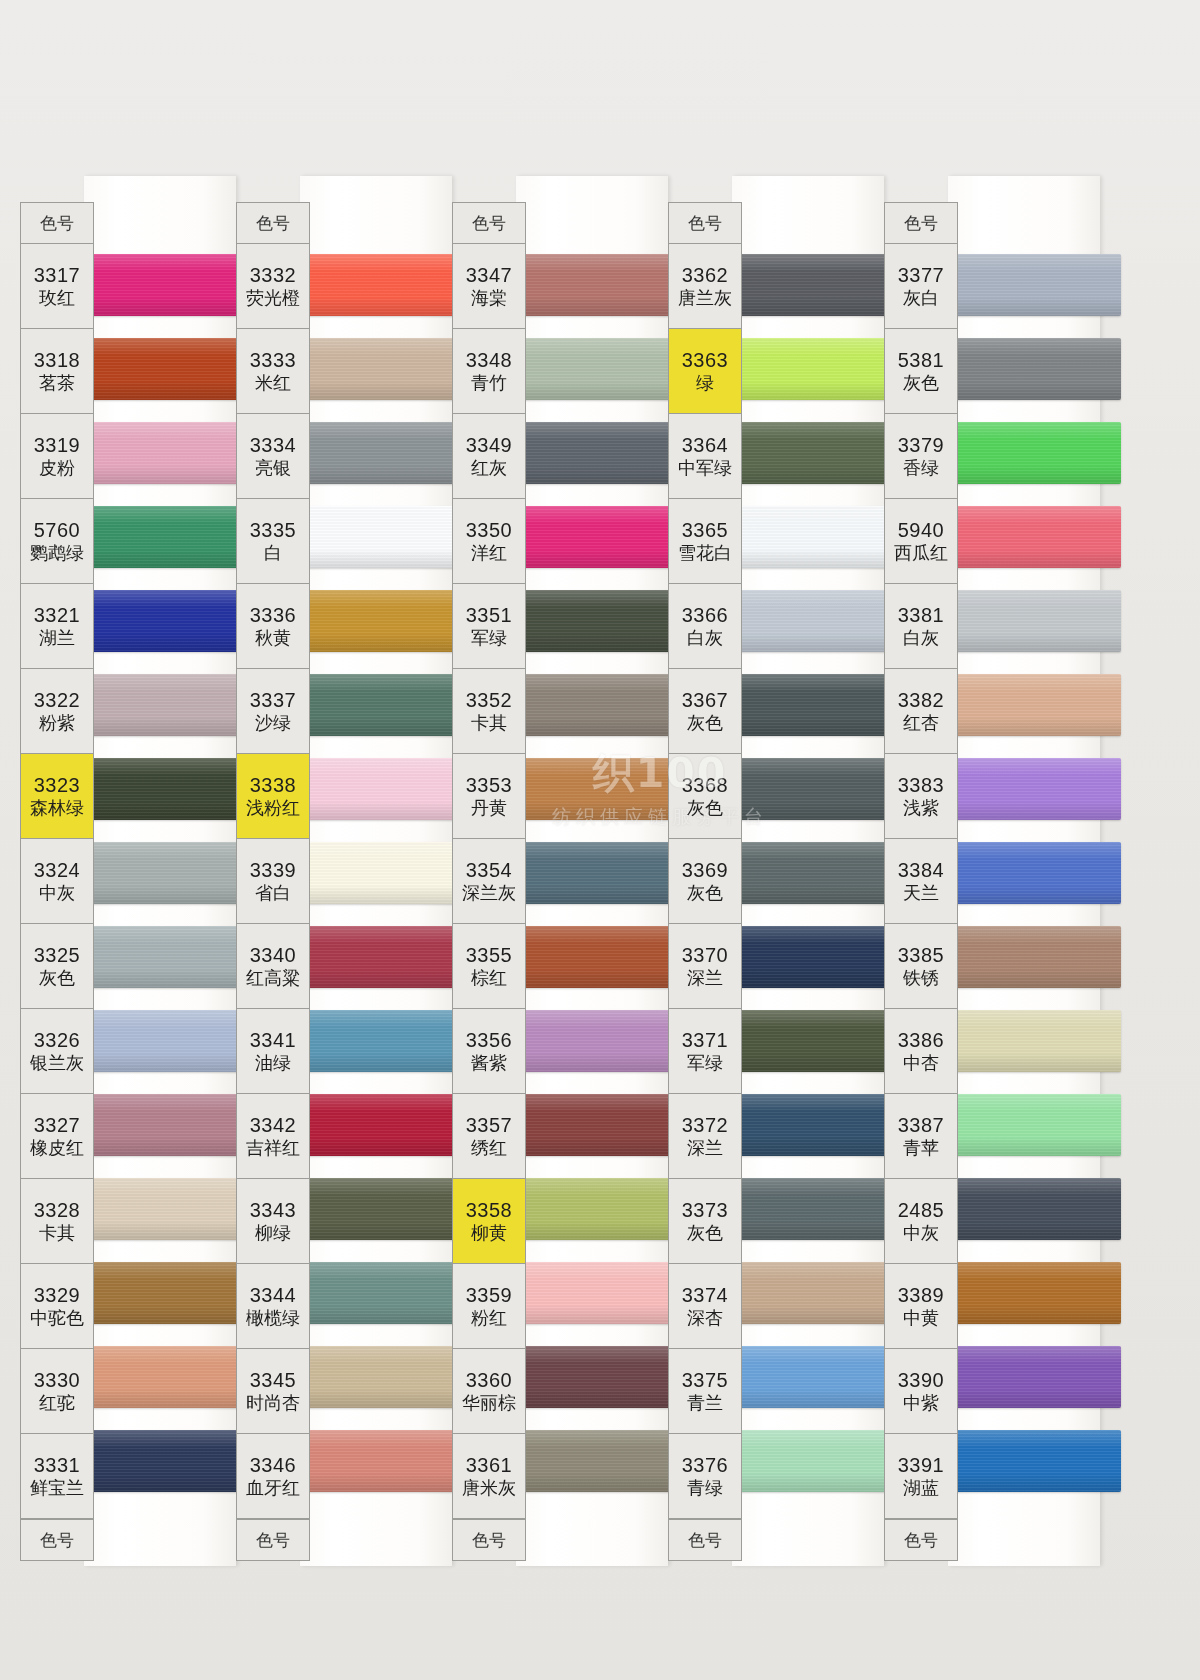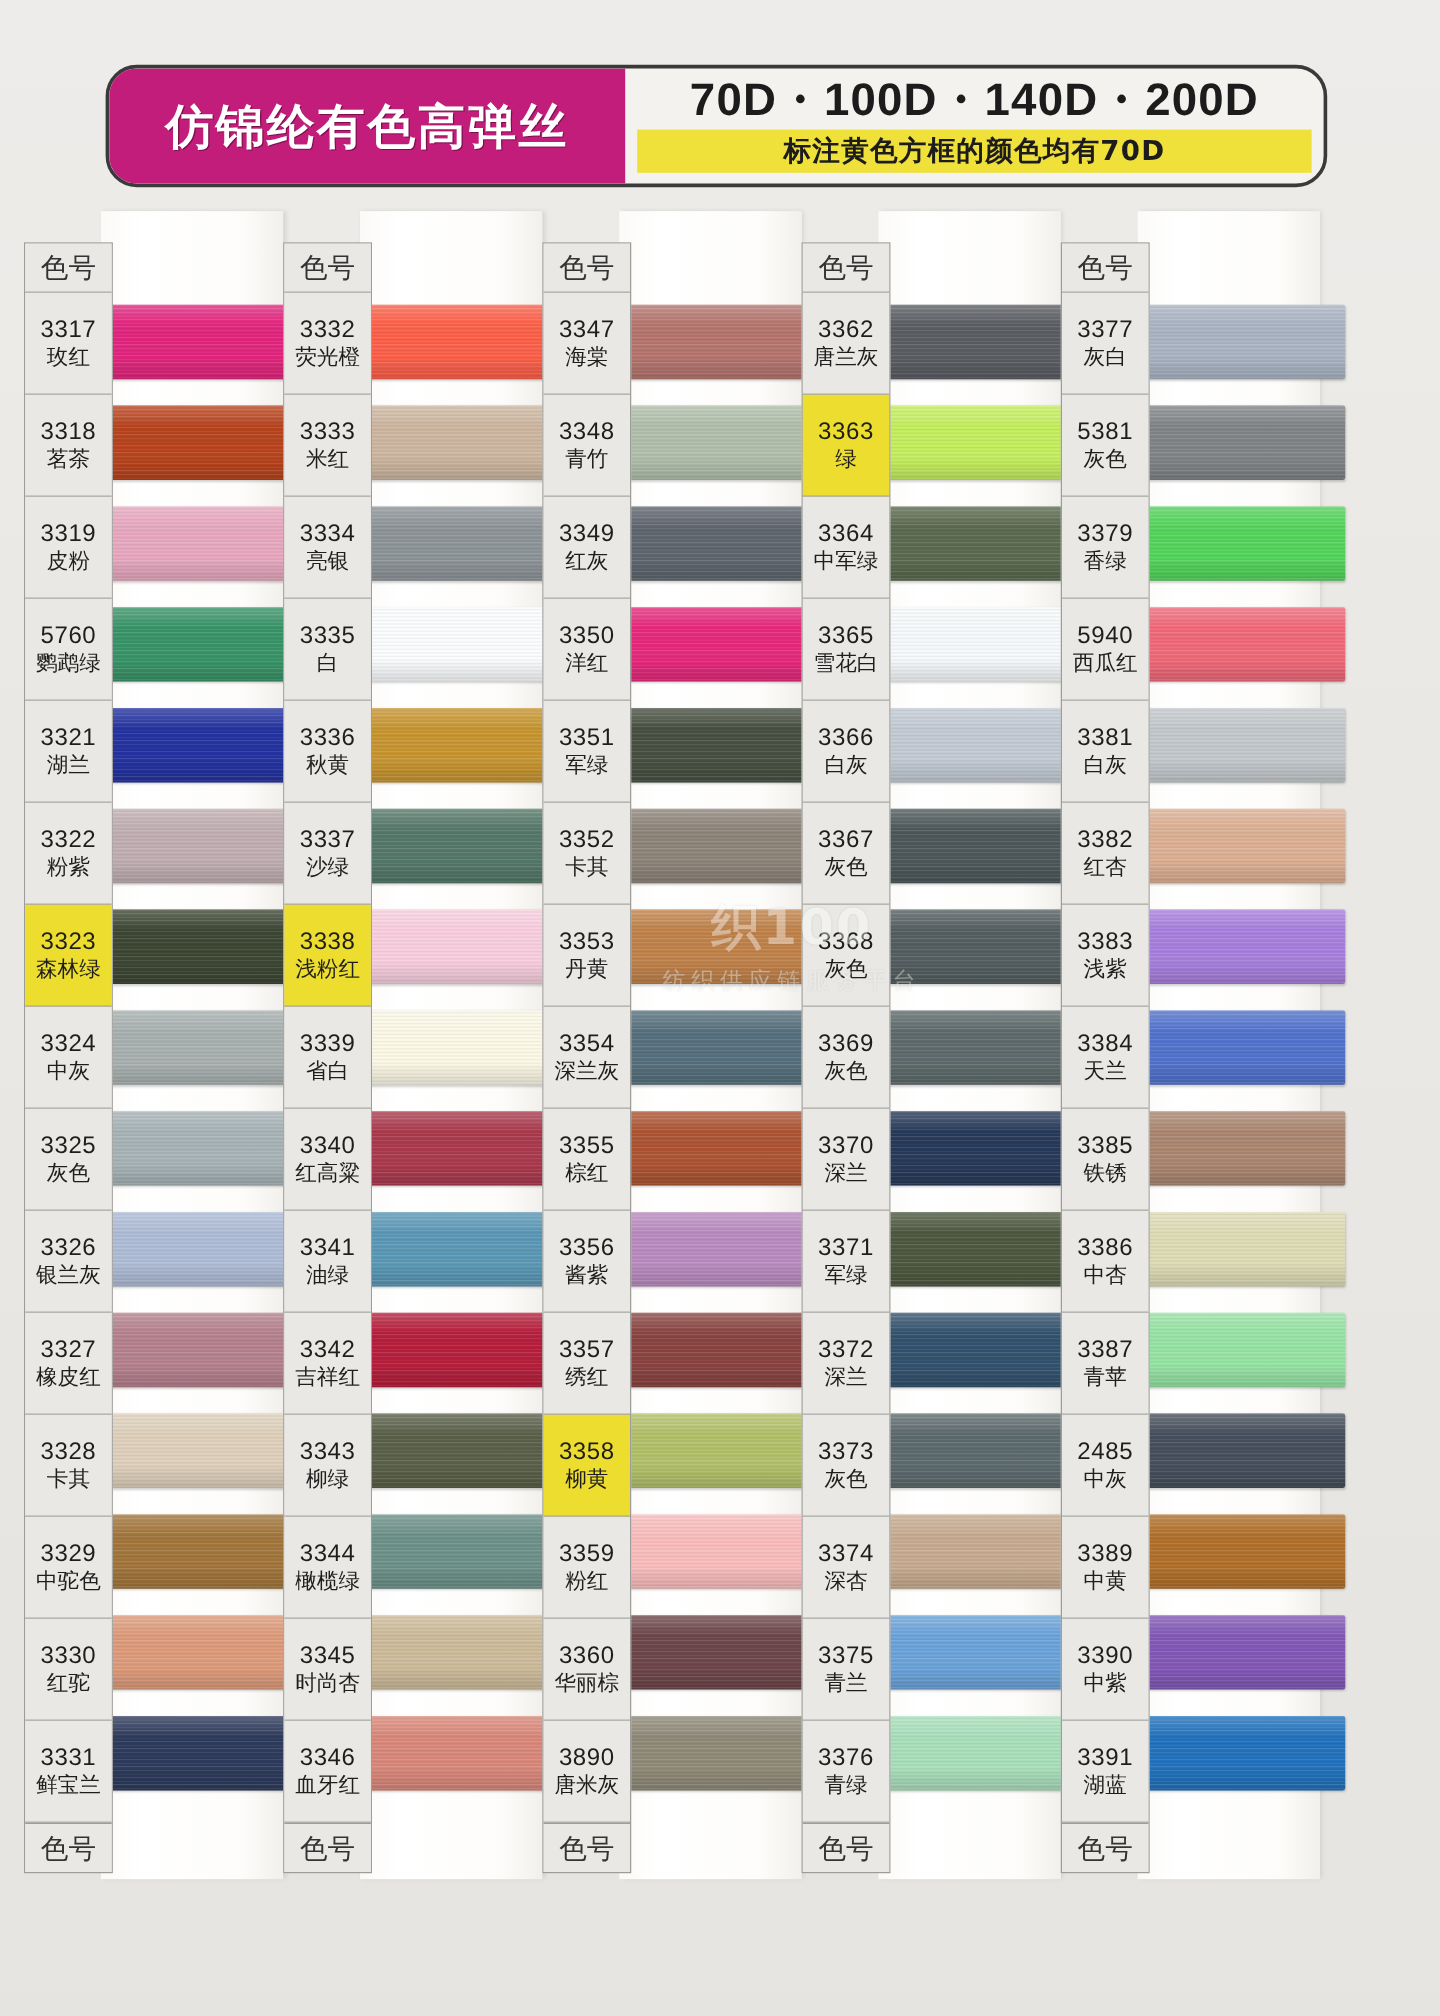--- a/index.html
+++ b/index.html
@@ -63,21 +63,21 @@
   }
   
   .label-col{
     position:absolute;left:8px;top:26px;width:72px;
     background:#e9e8e4;
     border:1px solid #9c9c98;
     z-index:3;
   }
   .lbl-head,.lbl-foot{
     height:40px;display:flex;align-items:center;justify-content:center;
-    font-size:23px;color:#333;border-bottom:1px solid #9c9c98;
+    font-size:17px;color:#333;border-bottom:1px solid #9c9c98;
     background:#e9e8e4;font-family:"DejaVu Sans",sans-serif;
   }
   .lbl-foot{border-bottom:none;border-top:1px solid #9c9c98;}
   .lbl-cell{
     height:84px;border-bottom:1px solid #9c9c98;
     display:flex;flex-direction:column;align-items:center;justify-content:center;
     background:#e9e8e4;
   }
   .lbl-cell.hl{background:#eddd2f;}
   .lbl-code{font-size:20px;color:#1e1e1e;letter-spacing:.5px;line-height:1.15;
@@ -131,29 +131,20 @@
     font-size:19px;color:#f0efee;letter-spacing:5px;margin-top:3px;
     text-shadow:0 0 2px rgba(120,120,120,.5);
     font-family:"DejaVu Sans",sans-serif;white-space:nowrap;
   }
 </style>
 </head>
 <body>
 
 <div id="sheet">
 
-  <div id="banner">
-    <div id="banner-left">
-      <span id="banner-title">仿锦纶有色高弹丝</span>
-    </div>
-    <div id="banner-right">
-      <div id="banner-denier">70D・100D・140D・200D</div>
-      <div id="banner-note">标注黄色方框的颜色均有70D</div>
-    </div>
-  </div>
 
   <div id="grid">
       <div class="col">
         <div class="card-strip"></div>
         <div class="swatches">
           <div class="sw-row">
             <div class="sw" title="3317" style="background: rgb(226, 38, 126);"></div>
           </div>
           <div class="sw-row">
             <div class="sw" title="3318" style="background: rgb(184, 68, 30);"></div>
@@ -478,21 +469,21 @@
           </div>
           <div class="lbl-cell">
             <div class="lbl-code">3359</div>
             <div class="lbl-name">粉红</div>
           </div>
           <div class="lbl-cell">
             <div class="lbl-code">3360</div>
             <div class="lbl-name">华丽棕</div>
           </div>
           <div class="lbl-cell">
-            <div class="lbl-code">3890</div>
+            <div class="lbl-code">3361</div>
             <div class="lbl-name">唐米灰</div>
           </div>
           <div class="lbl-foot">色号</div>
         </div>
       </div>
       <div class="col">
         <div class="card-strip"></div>
         <div class="swatches">
           <div class="sw-row">
             <div class="sw" title="3362" style="background: rgb(90, 93, 98);"></div>

